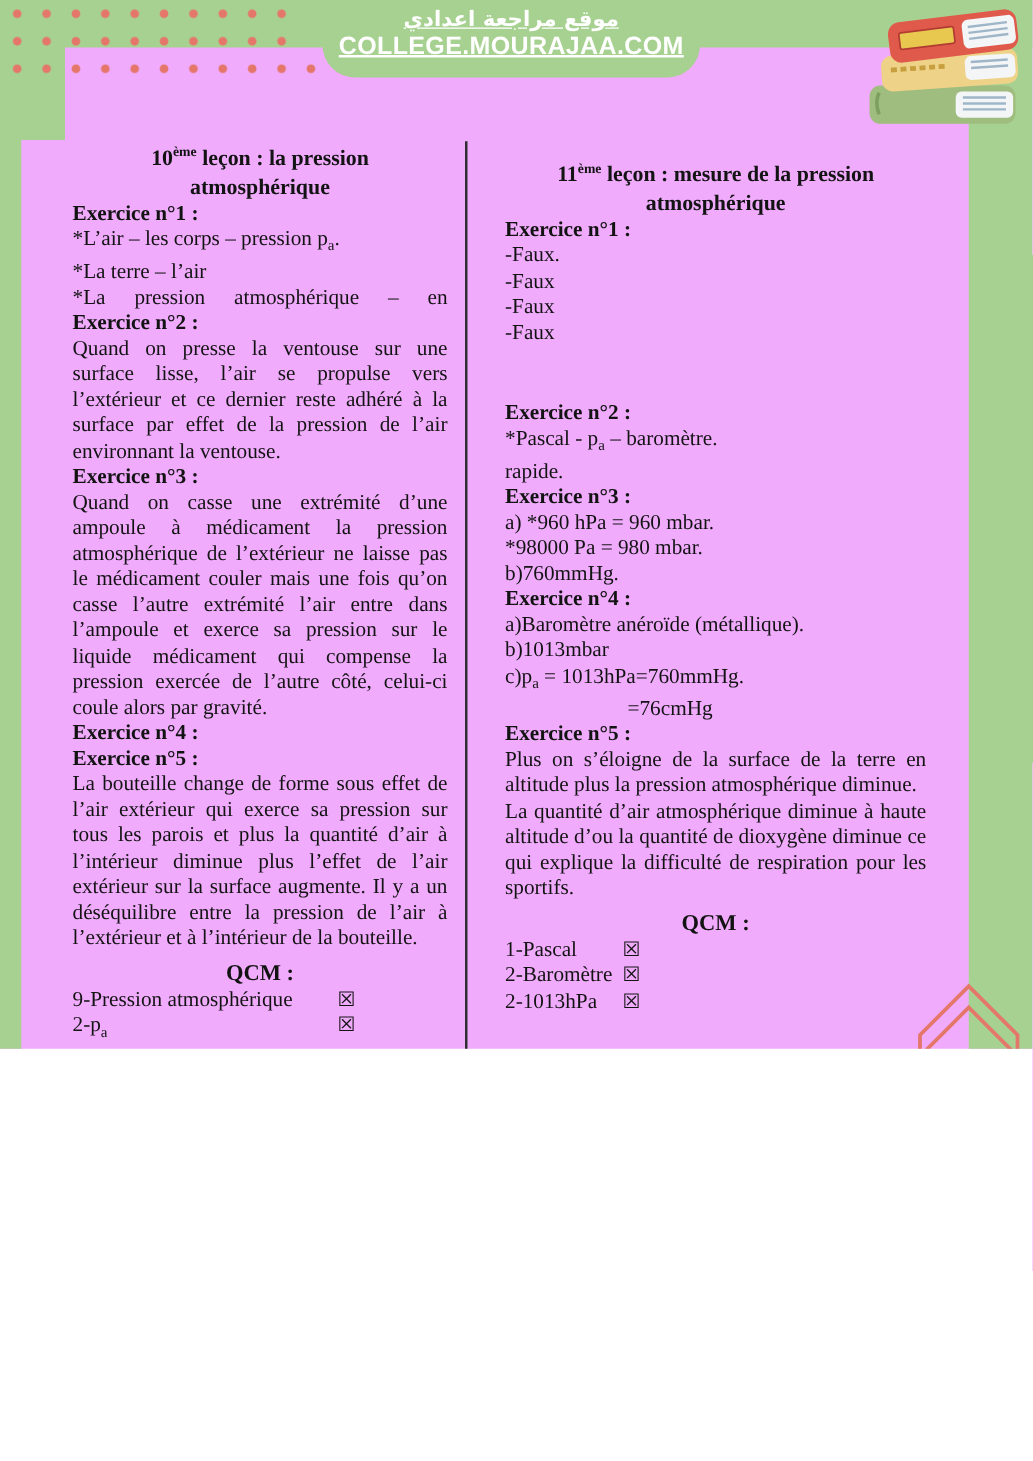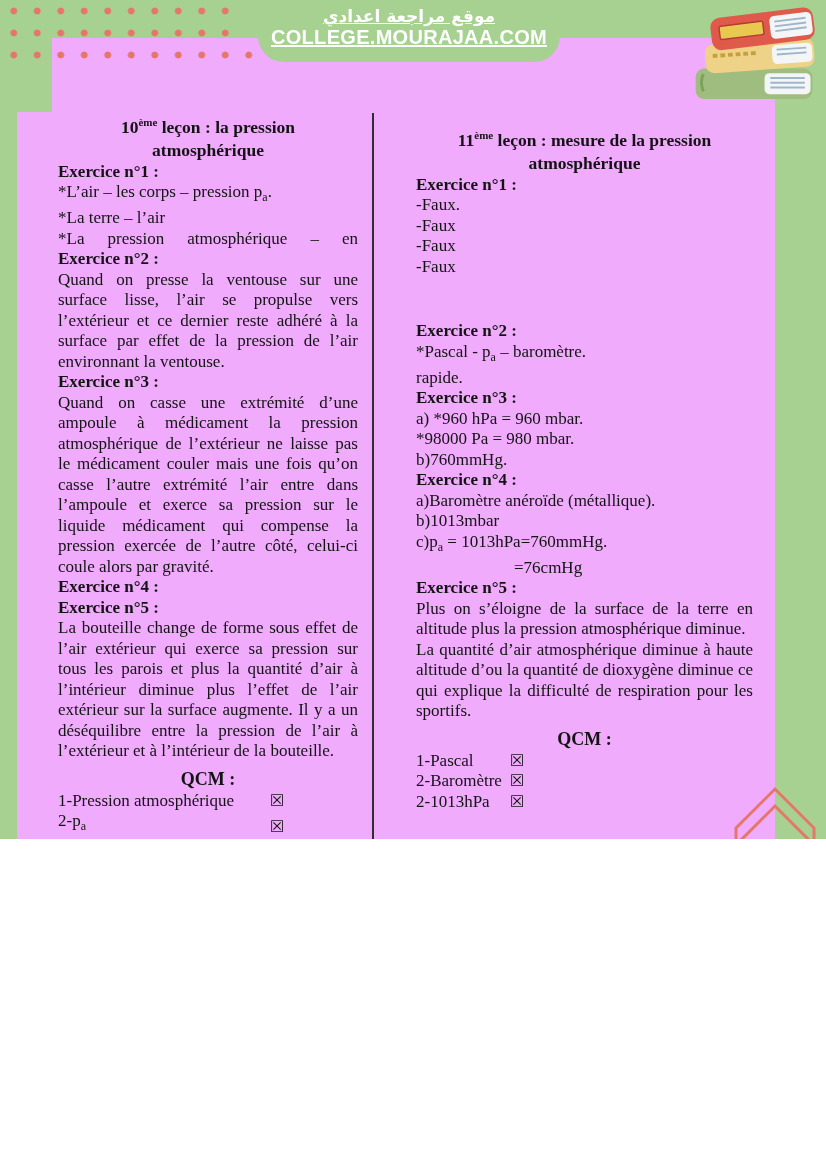--- a/index.html
+++ b/index.html
@@ -28,33 +28,33 @@
           background-size:23.5px 22px; }
   #dots-a { left:2px; top:0; width:240px; height:44px; }
   #dots-b { left:2px; top:44px; width:288px; height:22px; }
 
   #divider { position:absolute; left:372px; top:113px; width:2px; height:914px; background:#2e2e2e; }
 
   #notch-br { position:absolute; left:686px; top:1086px; width:140px; height:83px; background:#ffffff; }
 
   .col { position:absolute; font-size:17px; line-height:20.5px; color:#131313; }
   #colL { left:58px;  top:111px; width:300px; }
-  #colR { left:404px; top:124px; width:337px;margin-left:12px; }
+  #colR { left:404px; top:124px; width:337px; }
 
   .title { text-align:center; font-weight:bold; font-size:17.5px; line-height:23px; }
   .title sup, .sup { font-size:11px; vertical-align:super; font-weight:bold; }
   sub.sb { font-size:12px; vertical-align:sub; }
   .hd { font-weight:bold; }
   .j { text-align:justify; }
   .jlast { text-align:justify; text-align-last:justify; }
   .gap { height:44px; }
   .ind { padding-left:98px; }
 
   .qcm-h { text-align:center; font-weight:bold; font-size:18px; margin-top:5px; line-height:24px; }
-  .qcm-row { display:flex; align-items:flex-end; }
+  .qcm-row { display:flex; align-items:flex-start; }
   .qcm-row .lbl { width:212px; }
   #colR .qcm-row .lbl { width:94px; }
   .chk { font-family:"DejaVu Sans",sans-serif; font-size:16px; line-height:20.5px; }
 
   .deco { position:absolute; }
   #books-svg    { left:688px; top:4px;   }
   #backpack-svg { left:12px;  top:1020px; }
   #chevrons-svg { left:728px; top:768px; }
   #ring-svg     { left:690px; top:1008px; }
   #ring-caption { position:absolute; left:662px; top:1138px; width:158px; text-align:center;
@@ -124,21 +124,21 @@
     <div class="hd">Exercice n°3 :</div>
     <p class="j">Quand on casse une extrémité d’une ampoule à médicament la pression atmosphérique de l’extérieur ne laisse pas le médicament couler mais une fois qu’on casse l’autre extrémité l’air entre dans l’ampoule et exerce sa pression sur le liquide médicament qui compense la pression exercée de l’autre côté, celui-ci coule alors par gravité.</p>
 
     <div class="hd">Exercice n°4 :</div>
 
     <div class="hd">Exercice n°5 :</div>
     <p class="j">La bouteille change de forme sous effet de l’air extérieur qui exerce sa pression sur tous les parois et plus la quantité d’air à l’intérieur diminue plus l’effet de l’air extérieur sur la surface augmente. Il y a un déséquilibre entre la pression de l’air à l’extérieur et à l’intérieur de la bouteille.</p>
 
     <div class="qcm-h">QCM :</div>
     <div class="qcm-row">
-      <span class="lbl">1-Pression atmosphérique</span>
+      <span class="lbl">9-Pression atmosphérique</span>
       <span class="chk">☒</span>
     </div>
     <div class="qcm-row">
       <span class="lbl"><span>2-p</span><sub class="sb">a</sub></span>
       <span class="chk">☒</span>
     </div>
     <div class="qcm-row">
       <span class="lbl">3-En présence d’air</span>
       <span class="chk">☒</span>
     </div>

